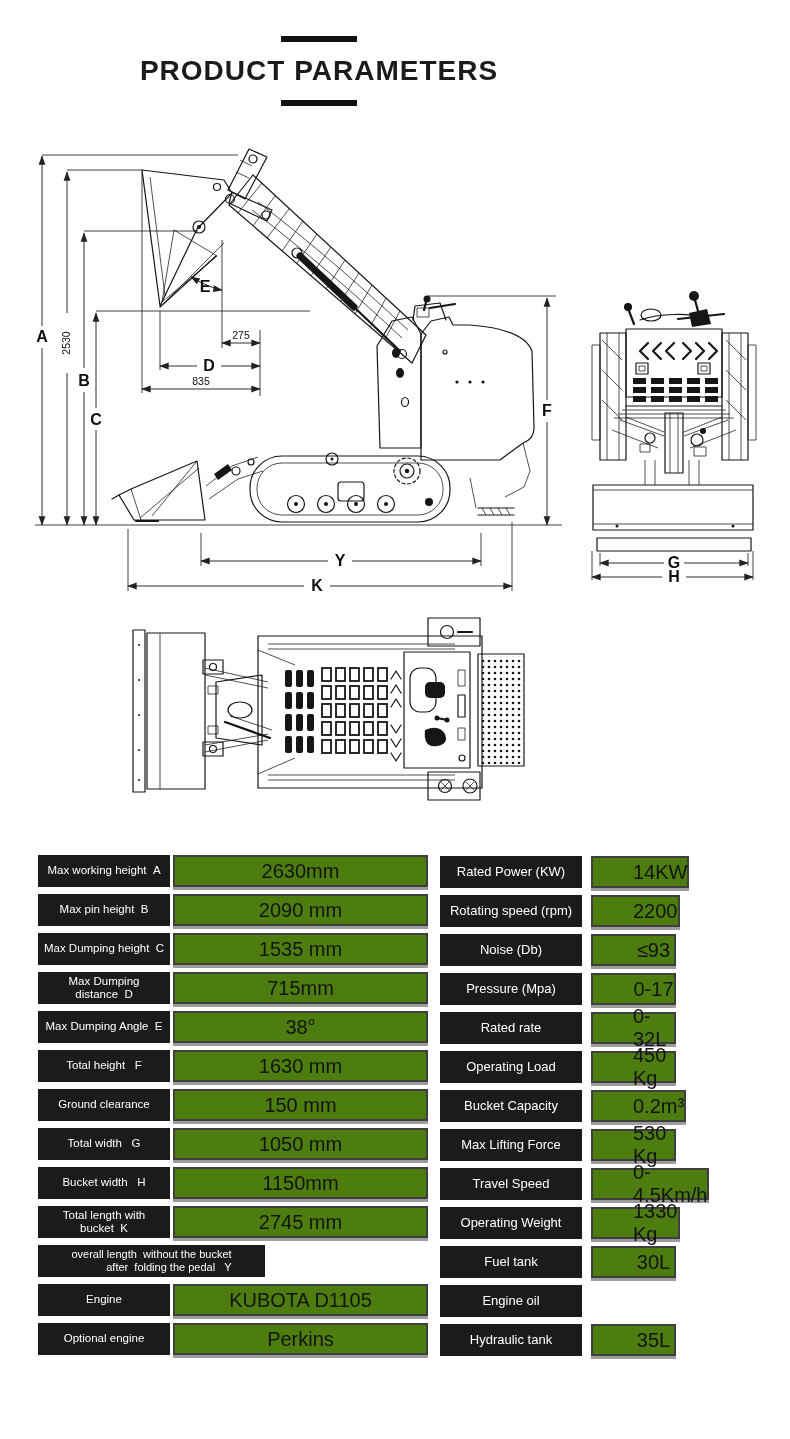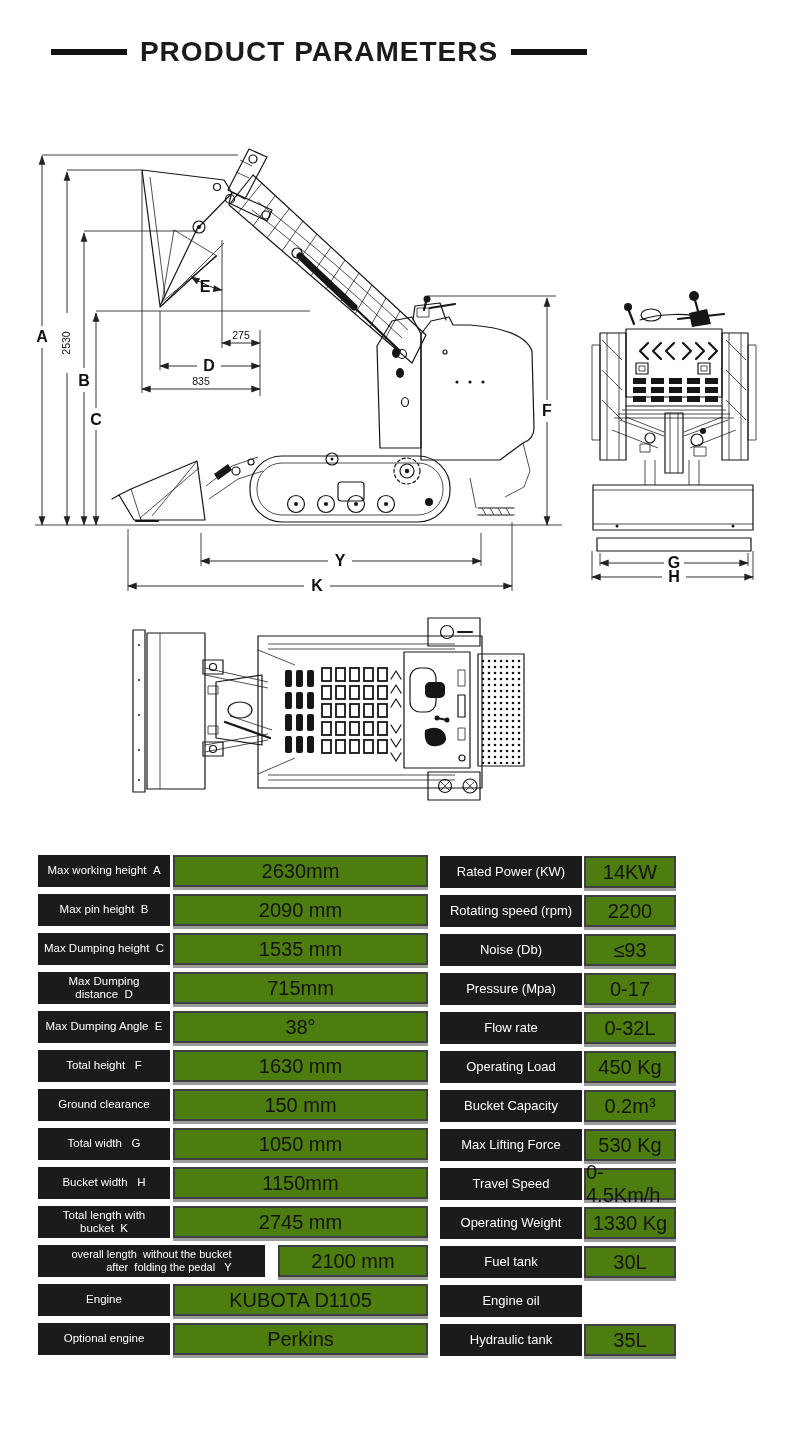--- a/index.html
+++ b/index.html
@@ -5,21 +5,21 @@
   * { box-sizing: border-box; }
   html,body { margin:0; padding:0; }
   body {
     width:790px; height:1439px; position:relative; background:#ffffff;
     font-family:"Liberation Sans", sans-serif; overflow:hidden;
   }
 
   
   .title-row{
     position:absolute; top:36px; left:0; width:638px;
-    display:flex; align-items:center; justify-content:center; gap:13px;
+    display:flex; align-items:center; justify-content:center; gap:13px;flex-direction:column;
   }
   .rule{ width:76px; height:6px; background:#121212; }
   .title{
     margin:0; font-size:28px; font-weight:700; letter-spacing:1px; color:#1b1b1b;
   }
 
   
   #drawing{ position:absolute; left:0; top:130px; }
   #drawing .art { stroke:#161616; stroke-width:1.2; fill:none; stroke-linejoin:round; stroke-linecap:round; }
   #drawing .thin{ stroke:#161616; stroke-width:.75; fill:none; stroke-linejoin:round; }
@@ -42,21 +42,21 @@
     background:#1b1b1b; color:#ffffff; display:flex; align-items:center; justify-content:center;
     text-align:center; font-size:11.5px; line-height:1.15; white-space:pre-line; padding:0 1px;
   }
   .col-left  .lbl{ flex:0 0 132px; }
   .col-right .lbl{ flex:0 0 142px; font-size:13px; }
   .val{
     background:#4d7c0f; border:2px solid #3f3f3f; box-shadow:0 3px 0 #9c9c9c;
     flex:1; display:flex; align-items:center; justify-content:center;
     font-size:20px; color:#141414; margin-left:3px;
   }
-  .col-right .val{ margin-left:2px; }
+  .col-right .val{ margin-left:9px;padding-left:40px; }
   .row.small .lbl{ font-size:9.5px; letter-spacing:-.2px; }
   .row.wide  .lbl{ flex:0 0 227px; font-size:11px;text-align:right; }
   .row.wide  .val{ flex:0 0 150px; margin-left:auto; }
 </style>
 </head>
 <body>
 
 <header class="title-row">
   <span class="rule"></span>
   <h1 class="title">PRODUCT PARAMETERS</h1>
@@ -417,21 +417,20 @@
       <div class="lbl">Bucket width&nbsp;&nbsp;&nbsp;H</div>
       <div class="val">1150mm</div>
     </div>
   <div class="row">
       <div class="lbl">Total length with bucket&nbsp;&nbsp;K</div>
       <div class="val">2745 mm</div>
     </div>
   <div class="row wide">
       <div class="lbl">overall length&nbsp; without the bucket
 after&nbsp; folding the pedal&nbsp;&nbsp;&nbsp;Y</div>
-      <div class="val">2100 mm</div>
     </div>
   <div class="row">
       <div class="lbl">Engine</div>
       <div class="val">KUBOTA D1105</div>
     </div>
   <div class="row">
       <div class="lbl">Optional engine</div>
       <div class="val">Perkins</div>
     </div>
 </div>
@@ -447,21 +446,21 @@
     </div>
   <div class="row">
       <div class="lbl">Noise (Db)</div>
       <div class="val">≤93</div>
     </div>
   <div class="row">
       <div class="lbl">Pressure (Mpa)</div>
       <div class="val">0-17</div>
     </div>
   <div class="row">
-      <div class="lbl">Flow rate</div>
+      <div class="lbl">Rated rate</div>
       <div class="val">0-32L</div>
     </div>
   <div class="row">
       <div class="lbl">Operating Load</div>
       <div class="val">450 Kg</div>
     </div>
   <div class="row">
       <div class="lbl">Bucket Capacity</div>
       <div class="val">0.2m³</div>
     </div>

